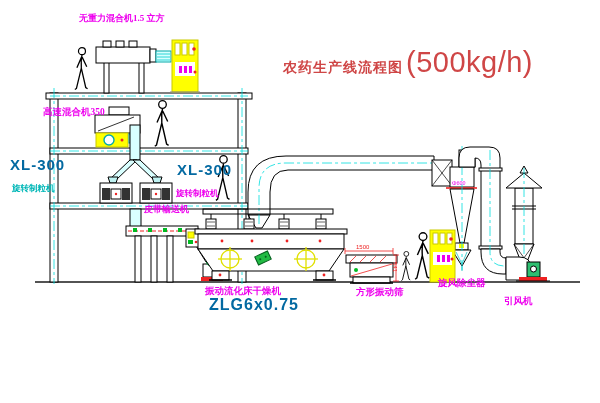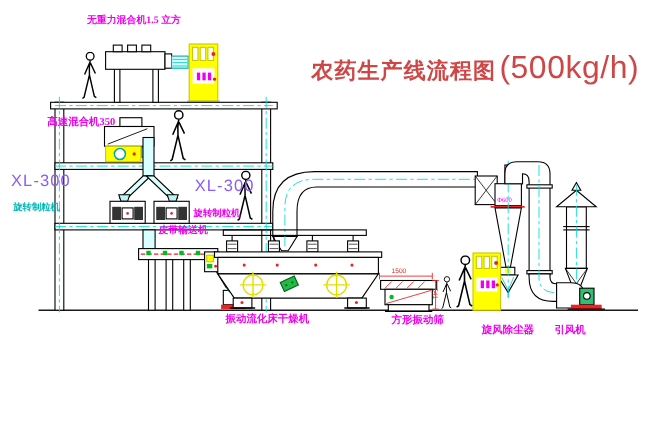--- a/index.html
+++ b/index.html
@@ -1,25 +1,25 @@
 <!DOCTYPE html>
 <html><head>
 <meta charset="utf-8">
 <style>
   html,body{margin:0;padding:0;background:#ffffff;}
   .stage{position:relative;width:600px;height:403px;background:#fff;overflow:hidden;
          font-family:"Liberation Sans",sans-serif;}
   .stage svg{position:absolute;left:0;top:0;}
   .lbl{position:absolute;white-space:nowrap;line-height:1;}
   .mag{color:#ee00ee;font-weight:bold;font-family:Liberation Serif, serif;}
-  .model{color:#8b5cf6;font-weight:normal;letter-spacing:1px;font-family:"Liberation Sans",sans-serif;}
+  .model{color:#0369a1;font-weight:bold;letter-spacing:1px;font-family:"Liberation Sans",sans-serif;}
   .cyan{color:#00b7b7;font-weight:bold;}
   .dim{color:#ee2222;font-weight:normal;}
   .title{position:absolute;left:283px;top:46px;color:#cf4646;display:flex;align-items:baseline;gap:3px;}
-  .title .zh{font-size:20px;font-weight:bold;letter-spacing:1px;}
+  .title .zh{font-size:14px;font-weight:bold;letter-spacing:1px;}
   .title .cap{font-size:29px;font-weight:normal;letter-spacing:0.5px;}
 </style>
 </head>
 <body>
 
 <div class="stage">
 
 <svg width="600" height="403" viewBox="0 0 600 403">
   <defs>
     <symbol id="person" viewBox="0 0 20 50">
@@ -291,24 +291,25 @@
 
   <div class="lbl model" style="left:10px;top:157px;font-size:15px;">XL-300</div>
   <div class="lbl cyan" style="left:12px;top:184px;font-size:8.5px;">旋转制粒机</div>
 
   <div class="lbl model" style="left:177px;top:162px;font-size:15px;">XL-300</div>
   <div class="lbl mag" style="left:176px;top:189px;font-size:8.5px;">旋转制粒机</div>
 
   <div class="lbl mag" style="left:144px;top:205px;font-size:9px;text-align:right;">皮带输送机</div>
 
   <div class="lbl mag" style="left:205px;top:287px;font-size:9.5px;">振动流化床干燥机</div>
+  <div class="lbl model" style="left:209px;top:297px;font-size:16px;">ZLG6x0.75</div>
 
   <div class="lbl mag" style="left:344px;top:288px;font-size:9.5px;margin-left:12px;">方形振动筛</div>
 
-  <div class="lbl mag" style="left:438px;top:297px;font-size:9.5px;">旋风除尘器</div>
+  <div class="lbl mag" style="left:438px;top:279px;font-size:9.5px;">旋风除尘器</div>
   <div class="lbl mag" style="left:504px;top:297px;font-size:9.5px;">引风机</div>
 
   <div class="lbl mag" style="left:452px;top:180px;font-size:6px;font-weight:normal;">Φ600</div>
 
   <div class="lbl dim" style="left:356px;top:244px;font-size:6px;">1500</div>
   <div class="lbl dim" style="left:398px;top:262px;font-size:6px;transform:rotate(90deg);transform-origin:left top;">541</div>
 
 </div>
 
 </body></html>

